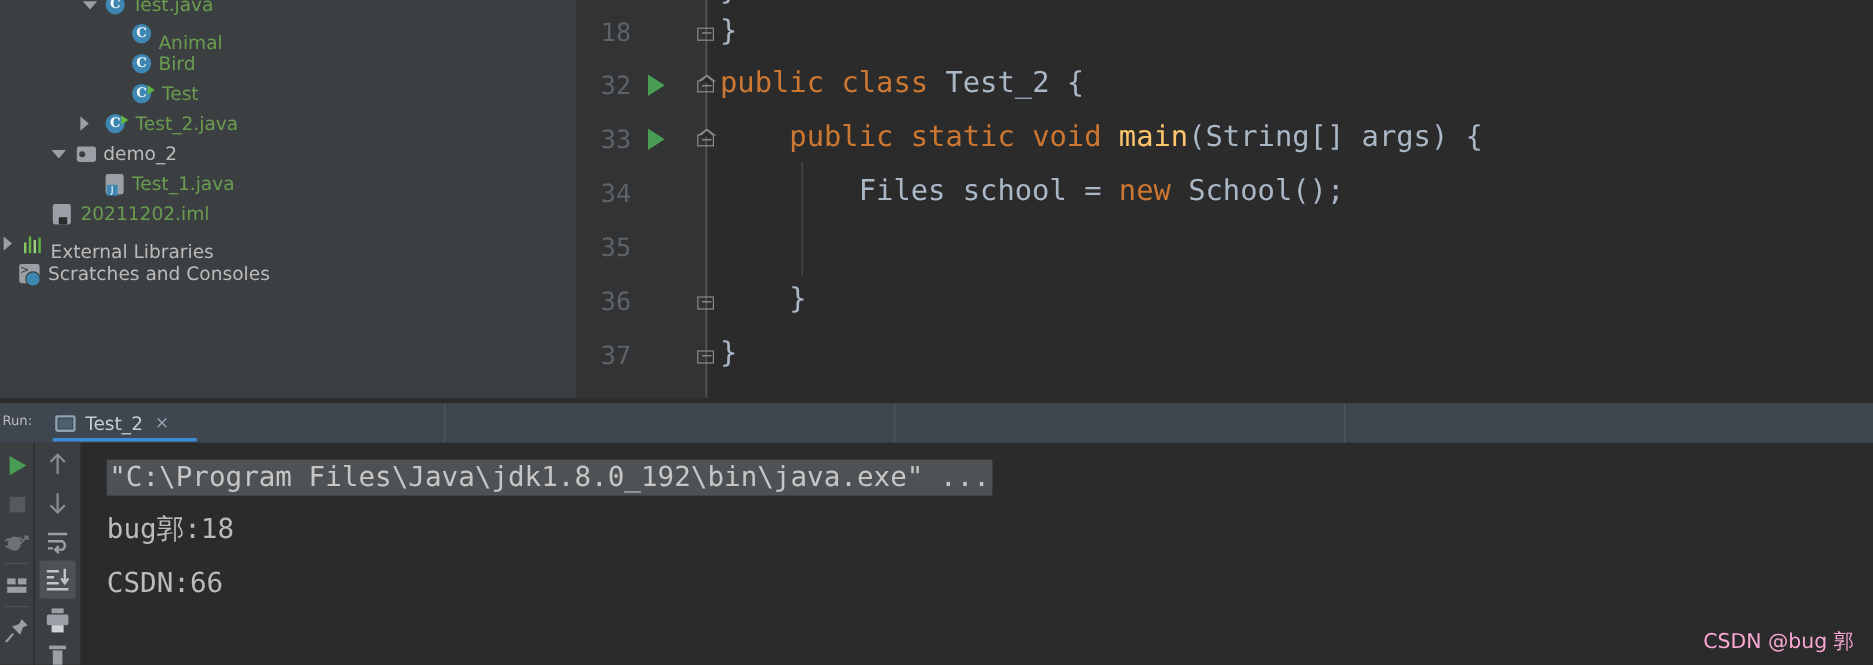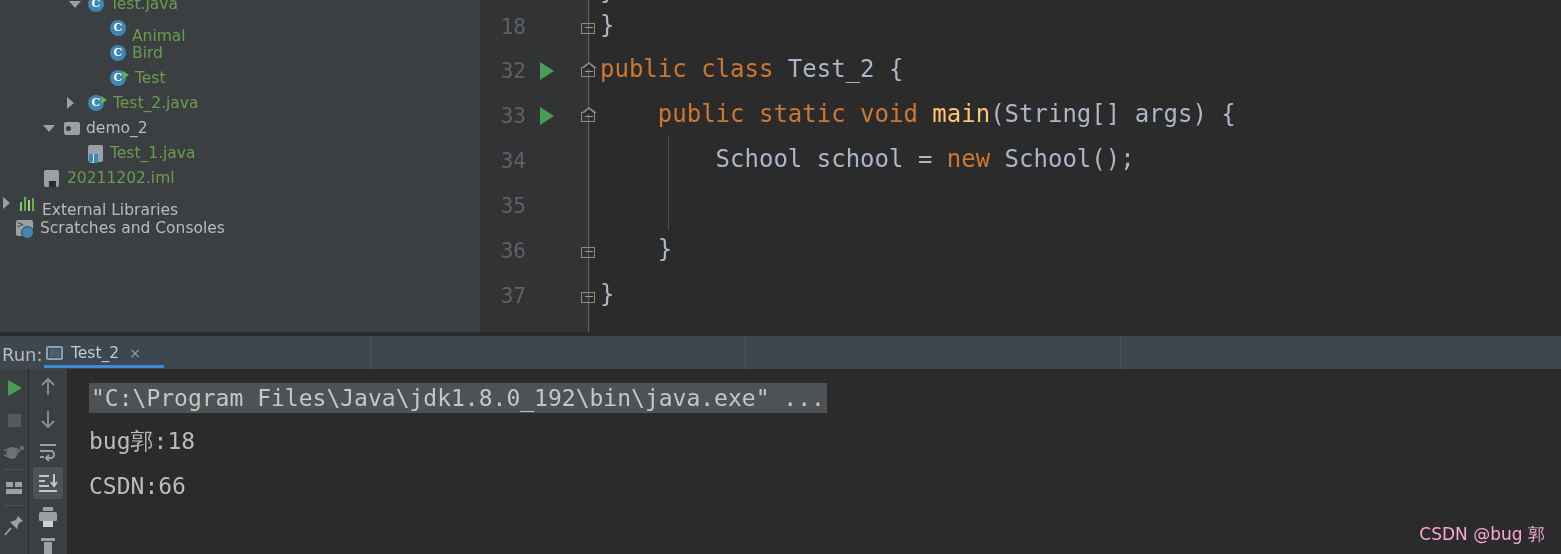--- a/index.html
+++ b/index.html
@@ -284,21 +284,21 @@
     box-sizing: border-box;
   }
   #run-header .hdr-divider {
     position: absolute;
     top: 0; width: 1px; height: 34px;
     background: #50565e;
   }
   #run-label {
     position: absolute;
     left: 2px; top: 8px;
-    font-size: 18px;
+    font-size: 11px;
     color: #bbbbbb;
     font-family: "DejaVu Sans", sans-serif;
   }
   #run-tab {
     position: absolute;
     left: 46px; top: 0;
     height: 34px;
     display: flex;
     align-items: center;
   }
@@ -500,21 +500,21 @@
       <div class="ln" style="top:105px;">33</div>
       <div class="runmark" style="top:107px;"></div>
       <div class="fold" style="top:107px;">
           <div class="roof"></div>
           <div class="body"></div>
           <div class="minus"></div>
         </div>
       <div class="codeline" style="top:101px;text-align:center;"><span>    </span><span class="kw">public</span> <span class="kw">static</span> <span class="kw">void</span> <span class="meth">main</span><span>(String[] args) {</span></div>
 
       <div class="ln" style="top:150px;">34</div>
-      <div class="codeline" style="top:146px;"><span>        </span><span>School</span><span> school = </span><span class="kw">new</span><span> School();</span></div>
+      <div class="codeline" style="top:146px;"><span>        </span><span>Files</span><span> school = </span><span class="kw">new</span><span> School();</span></div>
 
       <div class="ln" style="top:195px;">35</div>
 
       <div class="ln" style="top:240px;">36</div>
       <div class="fold flat" style="top:244px;">
           <div class="body"></div>
           <div class="minus" style="top:7px;"></div>
         </div>
       <div class="codeline" style="top:236px;"><span>    </span><span>}</span></div>
 

